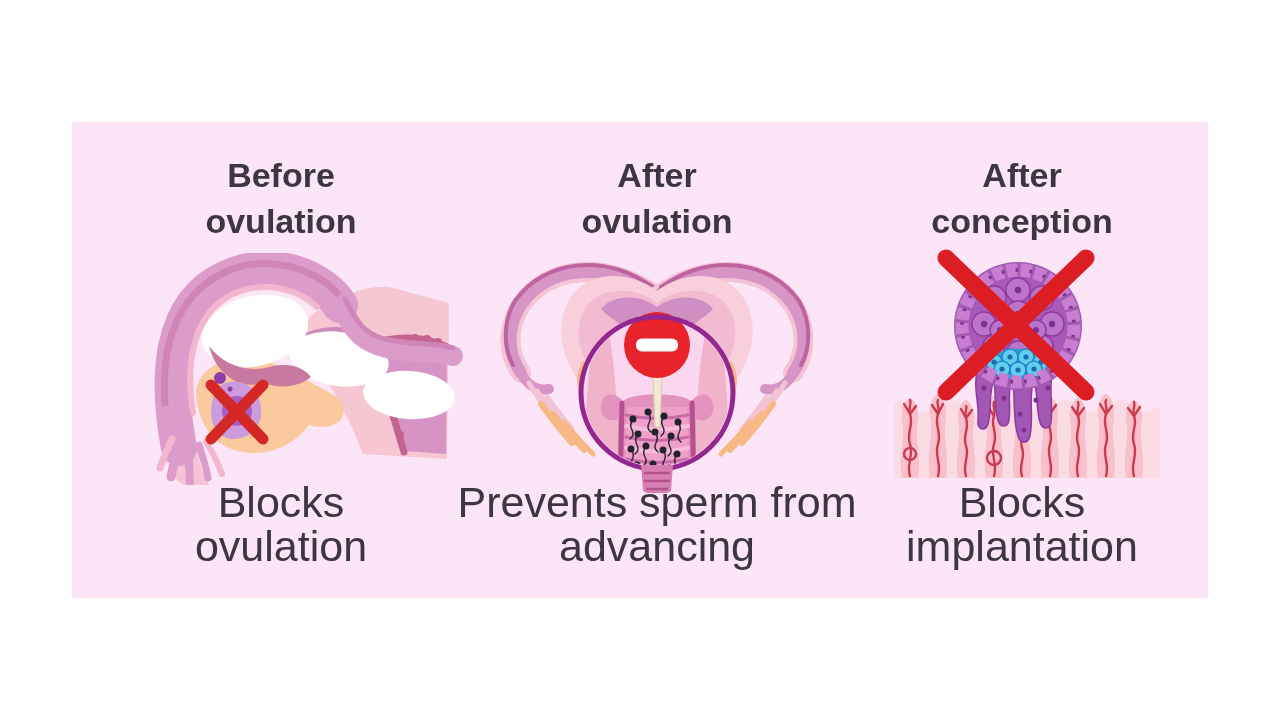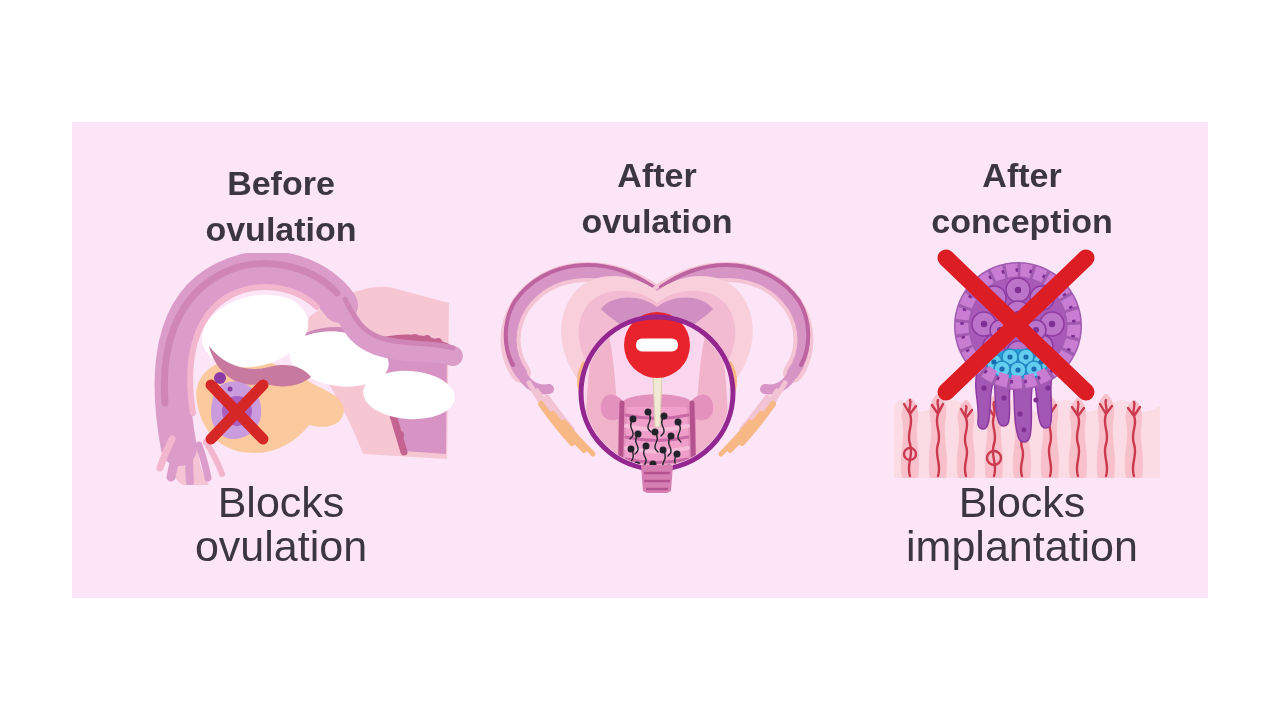--- a/index.html
+++ b/index.html
@@ -11,21 +11,21 @@
   .panel-caption{position:absolute;top:358px;white-space:pre-line;text-align:center;
        font-size:43px;line-height:44px;font-weight:normal;color:#3c3642;}
   .illus{position:absolute;}
 </style>
 </head>
 <body>
 
 <div class="stage">
   <div class="board">
 
-    <div class="panel-title" style="left:59px;width:300px;margin-top:8px;">Before
+    <div class="panel-title" style="left:59px;width:300px;">Before
 ovulation</div>
 
     <svg class="illus" style="left:41px;top:131px;" width="365" height="232" viewBox="0 0 365 232">
 
       <g>
         <path d="M 59,201 C 45,120 51,52 105,24 C 160,-3 214,22 232,54 l -16,10
                  C 200,36 158,14 118,36 C 74,60 62,122 78,196 Z" fill="#f5c3d4"></path>
         <path d="M 60,195 C 54,214 60,226 70,232 L 96,232 C 86,214 84,200 86,190 Z" fill="#f5c3d4"></path>
       </g>
 
@@ -204,20 +204,22 @@
           <rect x="149" y="95.5" width="42" height="13" rx="6" fill="#ffffff"></rect>
         </g>
         <circle cx="170" cy="150" r="76" fill="none" stroke="#93278f" stroke-width="5"></circle>
         <g>
           <path d="M 154,222 L 186,222 L 184,248 C 176,253 164,253 156,248 Z" fill="#d77fb2"></path>
           <path d="M 157,230 H 183 M 157,238 H 183 M 159,246 H 181" stroke="#b5528e" stroke-width="2.5" fill="none"></path>
         </g>
       </g>
     </svg>
 
+    <div class="panel-caption" style="left:385px;width:400px;">Prevents sperm from
+advancing</div>
 
     <div class="panel-title" style="left:800px;width:300px;">After
 conception</div>
 
     <svg class="illus" style="left:816px;top:126px;" width="280" height="234" viewBox="0 0 280 234">
 
       <g>
         <path d="M 6,158 Q 13,146 20,158 T 48,158 T 76,158 T 104,158 T 132,158 T 160,158
                  T 188,158 T 216,158 T 244,158 T 272,158 L 272,230 L 6,230 Z" fill="#fbdce4"></path>
         <g fill="#f7c0cb">

